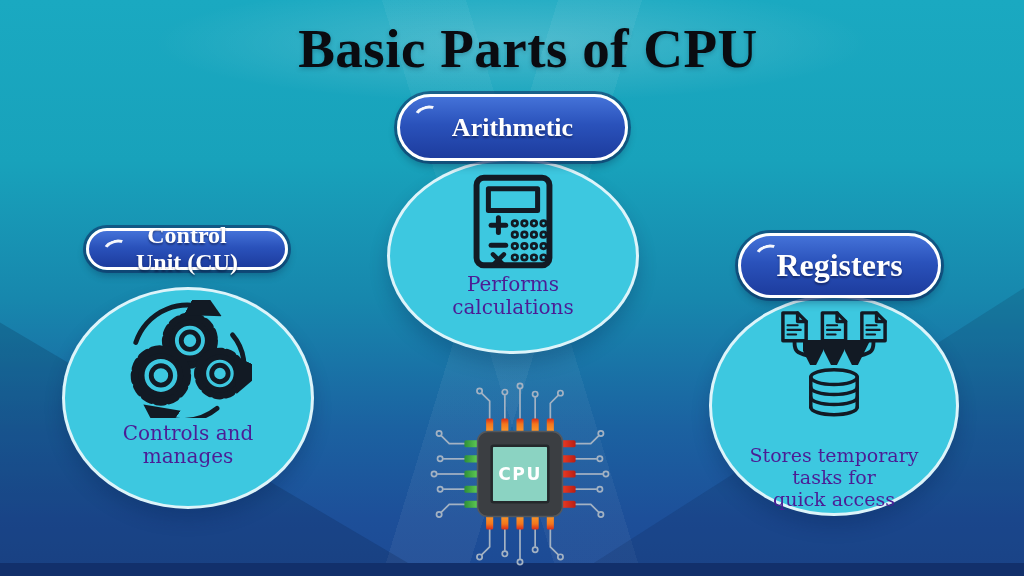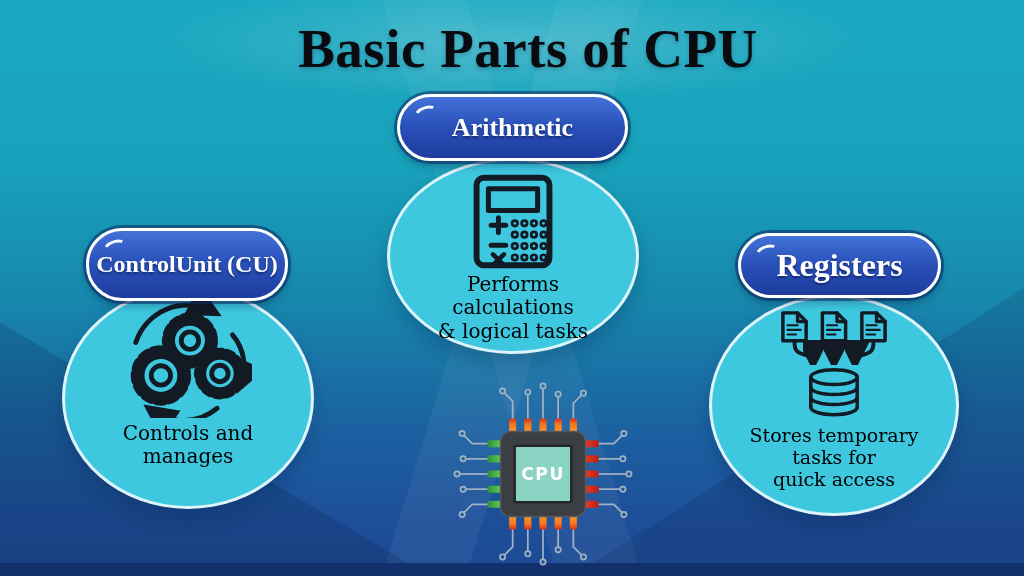--- a/index.html
+++ b/index.html
@@ -19,50 +19,50 @@
   .title{
     position:absolute;top:0;left:0;width:100%;text-align:center;margin:16px;
     font-family:Liberation Serif, serif;font-weight:700;font-size:55px;line-height:66px;
     color:#0a0b10;letter-spacing:.5px;text-shadow:0 2px 4px rgba(0,45,70,.28);
   }
   .badge{
     position:absolute;z-index:3;box-sizing:border-box;
     background:linear-gradient(180deg,#4472d8 0%,#2a52bb 45%,#1d3c9e 100%);
     border:3px solid #fff;border-radius:36px;
     box-shadow:0 0 0 3px rgba(12,40,96,.55),0 5px 9px rgba(0,10,40,.3);
-    display:flex;flex-direction:row;align-items:center;justify-content:center;
+    display:flex;flex-direction:column;align-items:center;justify-content:center;
     color:#fff;font-family:"Liberation Serif",serif;font-weight:700;
     text-shadow:0 2px 2px rgba(10,20,60,.55);
   }
   .badge::before{
     content:"";position:absolute;left:14px;top:9px;width:19px;height:11px;
     border:3.5px solid transparent;border-top:3.5px solid rgba(255,255,255,.95);
     border-radius:50%;transform:rotate(-18deg);
   }
   .badge .line{display:block;white-space:nowrap;line-height:1.12;}
-  .badge-cu{left:86px;top:228px;width:202px;height:73px;font-size:24px;}
+  .badge-cu{left:86px;top:228px;width:202px;height:42px;font-size:24px;}
   .badge-alu{left:397px;top:94px;width:231px;height:67px;font-size:26px;}
   .badge-reg{left:738px;top:233px;width:203px;height:65px;font-size:32px;}
   .circle{
     position:absolute;z-index:2;box-sizing:border-box;background:#3dc8e0;
     border:3px solid rgba(230,247,251,.95);border-radius:50%;
     box-shadow:0 10px 18px rgba(0,25,70,.22);
     display:flex;flex-direction:column;align-items:center;
   }
   .circle-cu{left:62px;top:287px;width:252px;height:222px;padding-top:10px;}
   .circle-alu{left:387px;top:158px;width:252px;height:196px;padding-top:13px;}
-  .circle-reg{left:709px;top:295px;width:250px;height:221px;padding-top:11px;}
+  .circle-reg{left:709px;top:295px;width:250px;height:221px;padding-top:11px;gap:20px;}
   .desc{
-    margin-top:4px;text-align:center;color:#000000;
+    margin-top:4px;text-align:center;color:#4c1d95;
     font-family:"DejaVu Serif",serif;font-size:20px;line-height:1.17;
   }
   .circle-reg .desc{font-size:19px;margin-top:2px;}
   .desc .line{display:block;white-space:nowrap;}
   .icon-svg{display:block;}
-  .cpu-wrap{position:absolute;left:450px;top:381px;z-index:2;}
+  .cpu-wrap{position:absolute;left:427px;top:381px;z-index:2;}
 </style>
 </head>
 <body>
 
 <div class="stage">
 
   <div class="bg-layer bg-x1"></div>
   <div class="bg-layer bg-x2"></div>
   <div class="bg-layer bg-tri-left"></div>
   <div class="bg-layer bg-tri-right"></div>
@@ -134,21 +134,20 @@
           <circle cx="78.5" cy="79" r="3"></circle>
         <circle cx="47" cy="91.5" r="3"></circle>
           <circle cx="57.5" cy="91.5" r="3"></circle>
           <circle cx="68" cy="91.5" r="3"></circle>
           <circle cx="78.5" cy="91.5" r="3"></circle>
       </g>
     </svg>
     <div class="desc">
       <span class="line">Performs</span>
       <span class="line">calculations</span>
-      <span class="line">&amp; logical tasks</span>
     </div>
   </div>
   <div class="badge badge-alu">
     <span class="line">Arithmetic</span>
   </div>
 
   <div class="circle circle-reg">
     <svg class="icon-svg" width="124" height="113" viewBox="0 0 160 146" fill="none" stroke="#121a24" stroke-linecap="round" stroke-linejoin="round">
       <defs>
         <marker id="ra" markerWidth="6.5" markerHeight="6.5" refX="6" refY="4" orient="auto">

